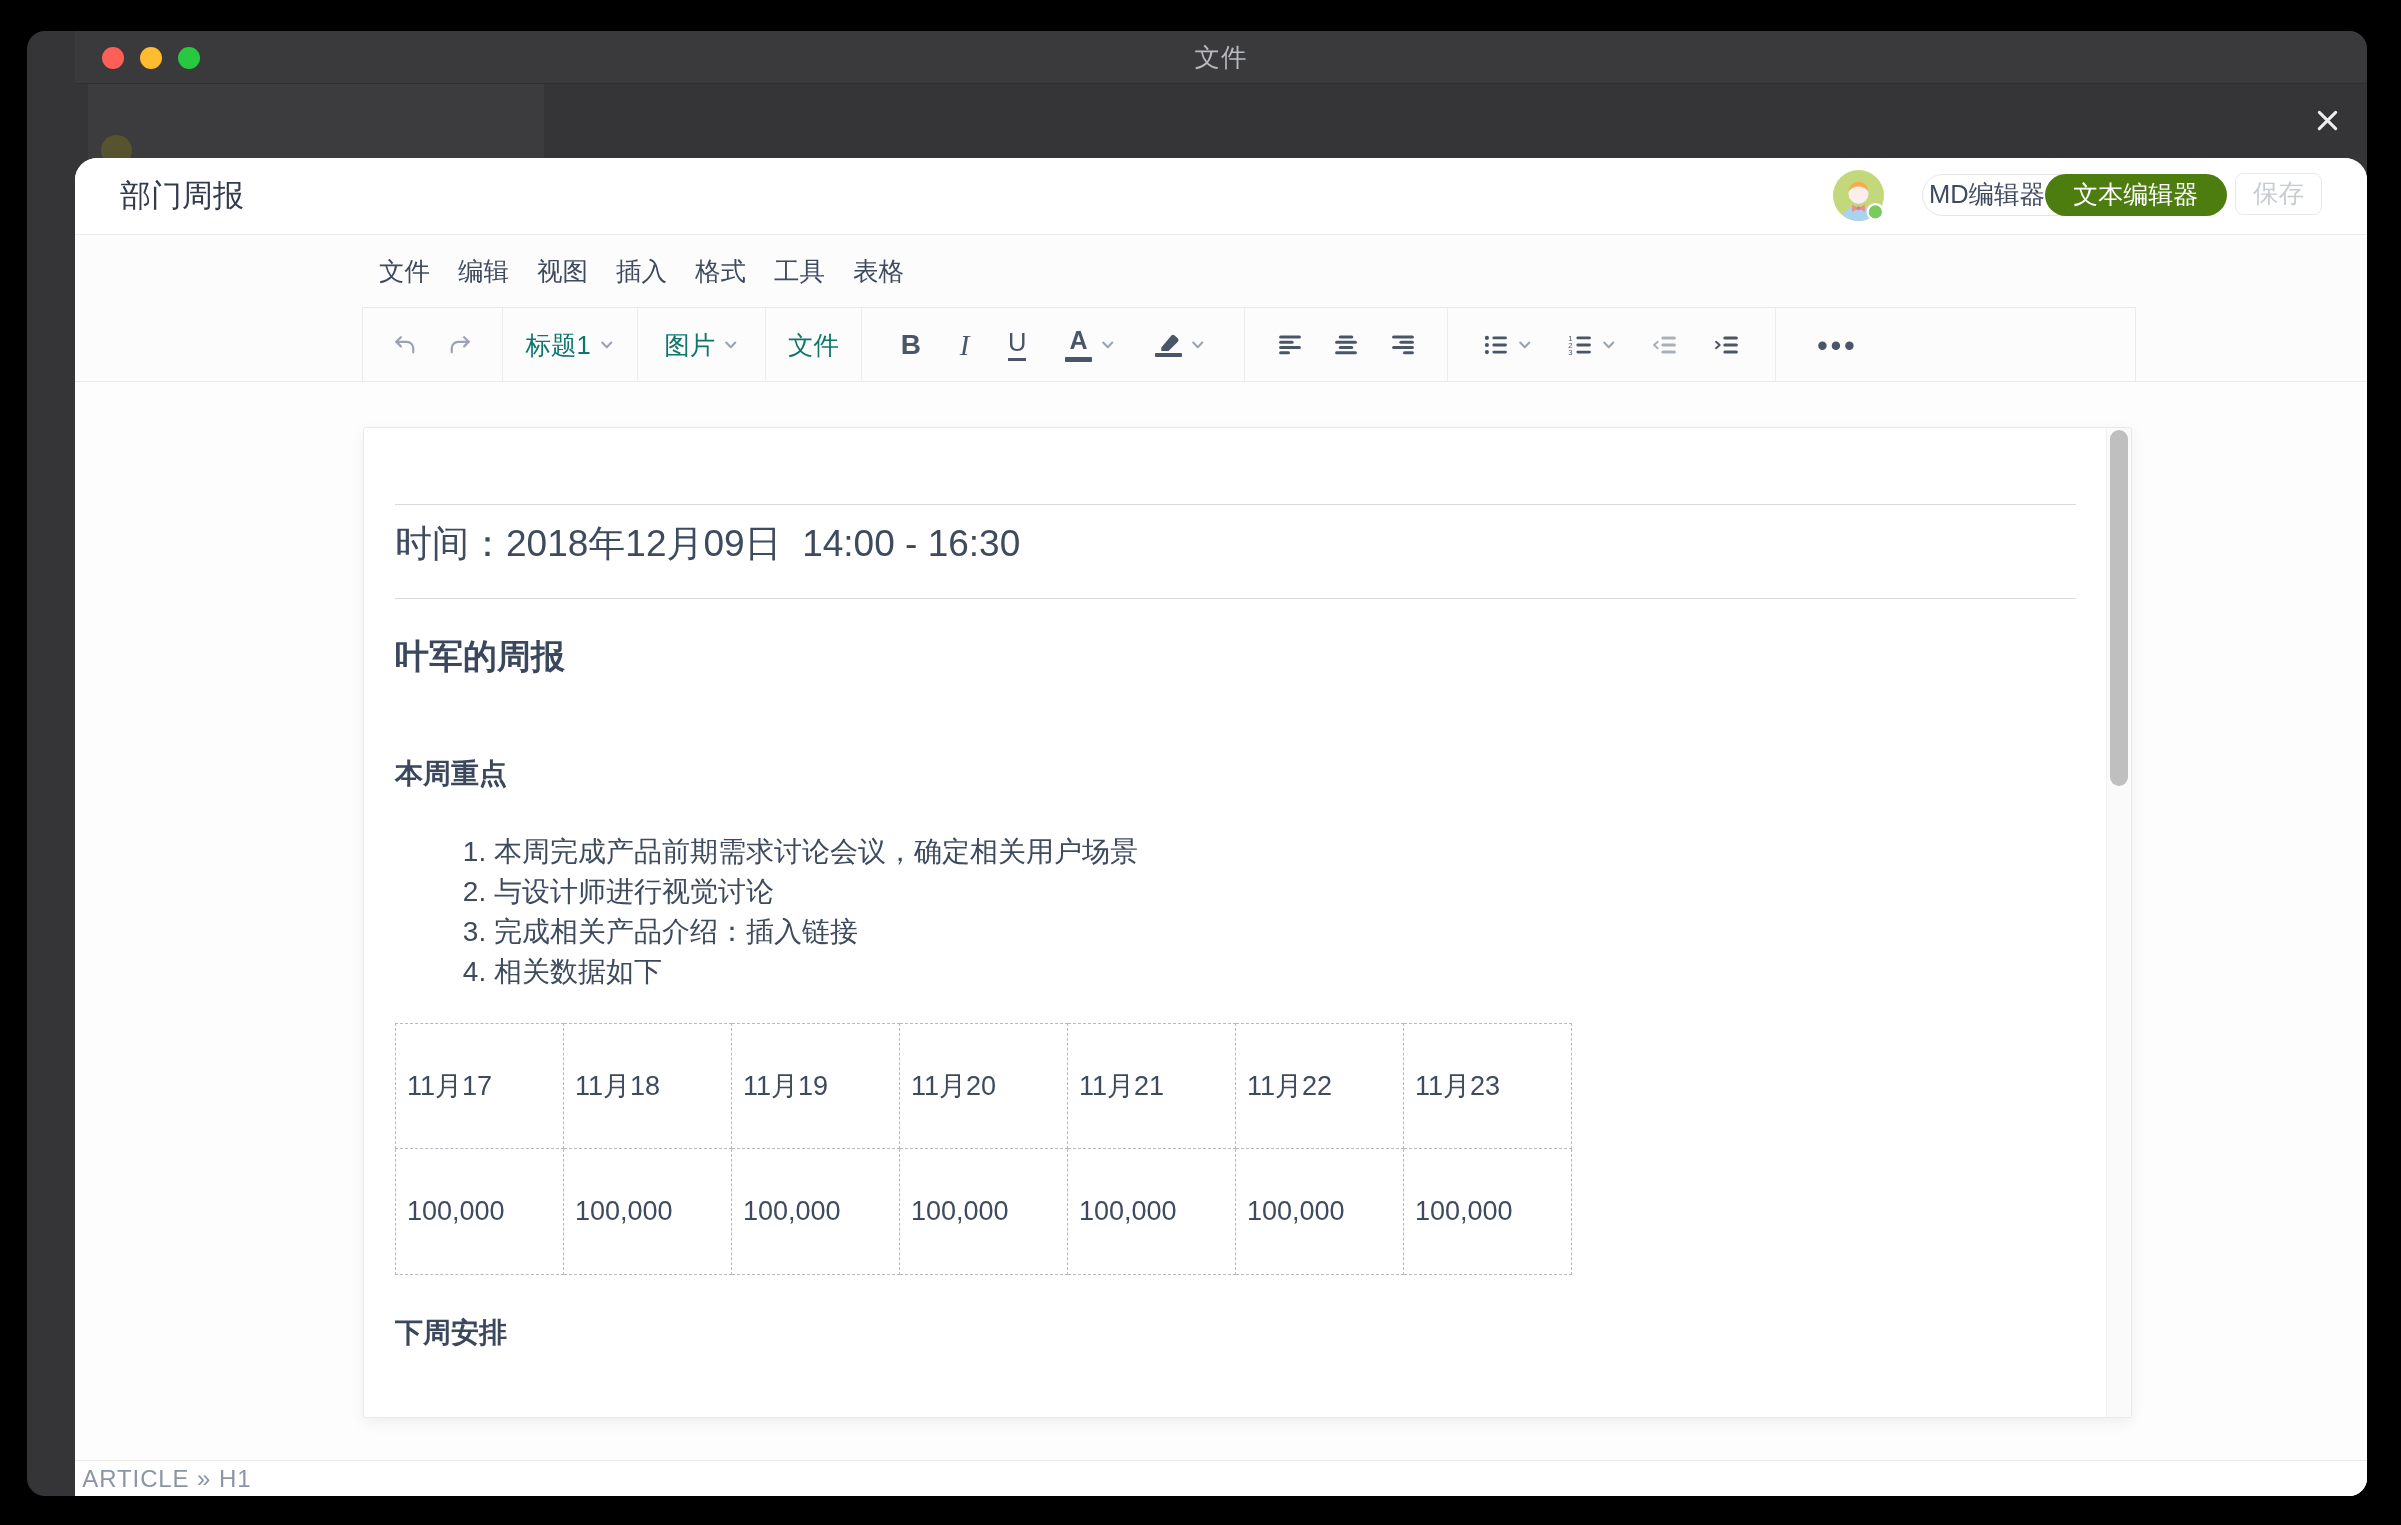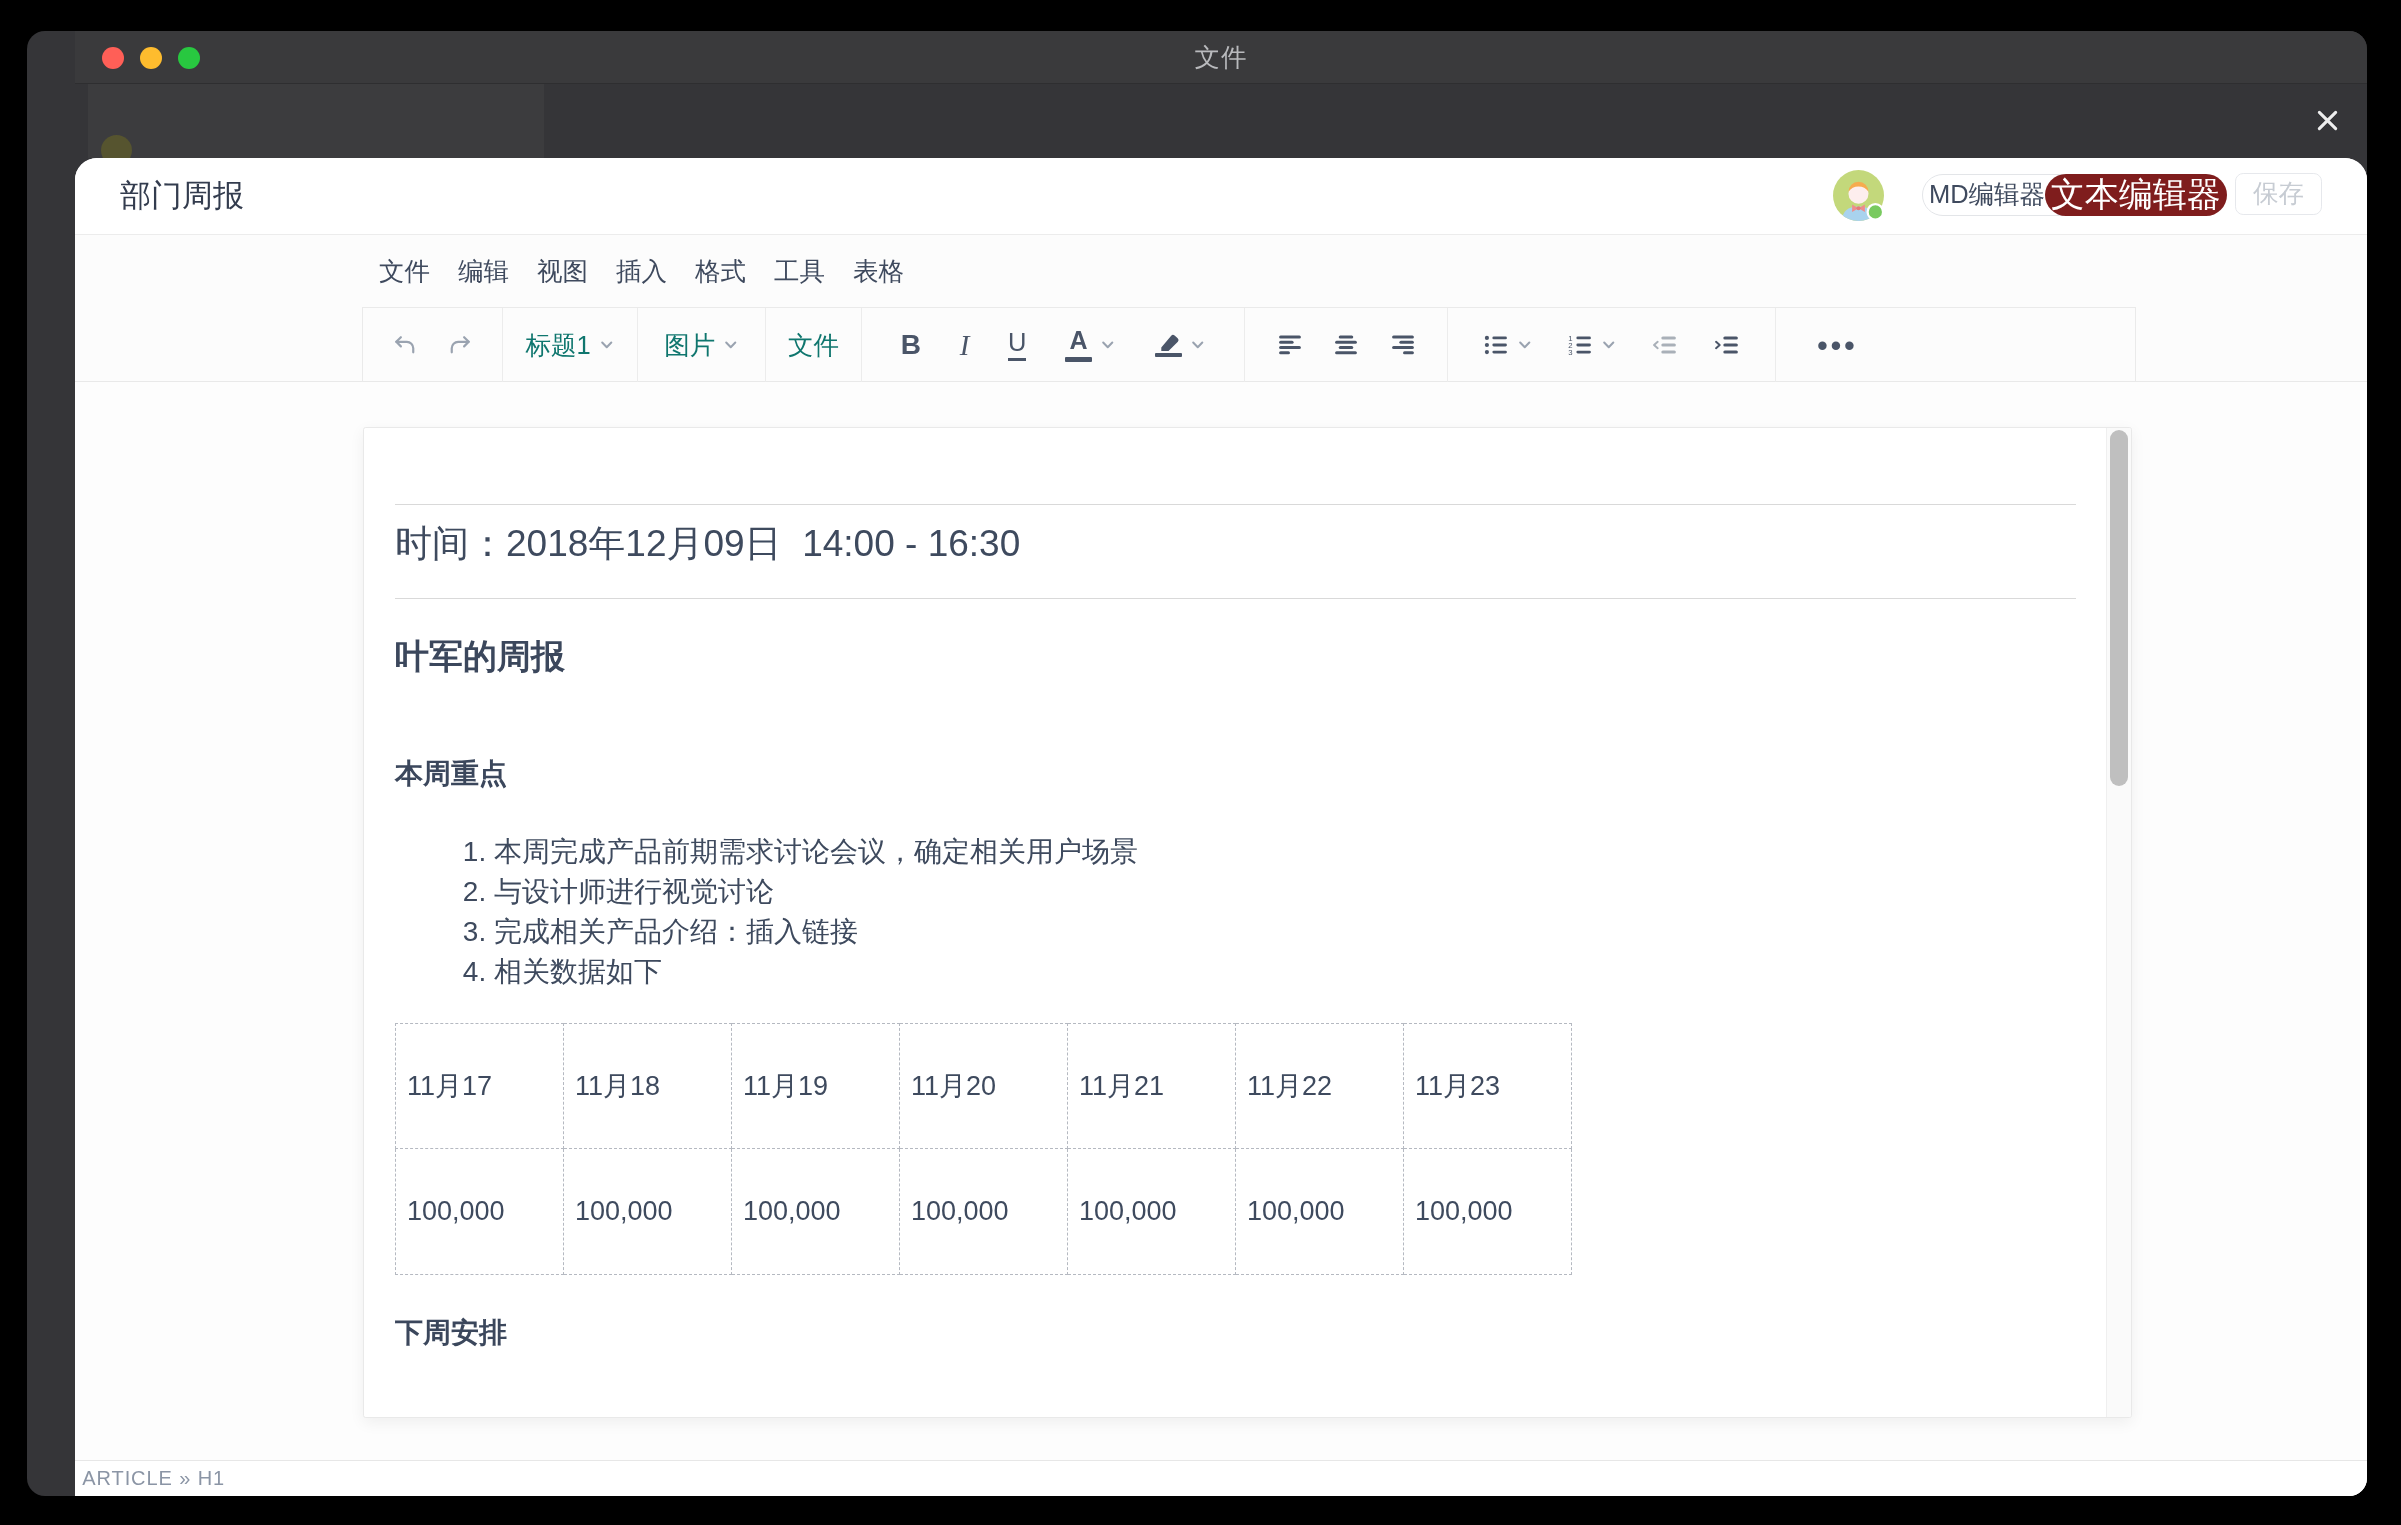--- a/index.html
+++ b/index.html
@@ -33,21 +33,21 @@
   .doc-title { margin-left:45px; font-size:31px; color:#333c4e; font-weight:500; }
 
   .avatar-wrap { position:absolute; right:483px; top:12px; width:51px; height:51px; cursor:pointer; }
 
   .seg-control { position:absolute; right:141px; top:16.4px; width:304px; height:42px;
                  border:1.8px solid #e3e5e8; border-radius:21px; background:#fff; }
   .seg-md { position:absolute; left:0; top:0; width:128px; height:38px;
             display:flex; align-items:center; justify-content:center;
             font-size:25.5px; color:#3f4a5e; cursor:pointer; }
   .seg-text { position:absolute; right:-1.8px; top:-1.8px; width:182px; height:42px;
-              border-radius:21px; background:#7f1d1d; color:#fff; font-size:34px;
+              border-radius:21px; background:#4d7c0f; color:#fff; font-size:25px;
               display:flex; align-items:center; justify-content:center; cursor:pointer; }
 
   .save-btn { position:absolute; right:45px; top:14.6px; width:87px; height:42px;
               border:1.8px solid #e6e8ec; border-radius:8.2px; background:#fff;
               font-size:25.5px; color:#c7ccd3; display:flex; align-items:center; justify-content:center; }
 
   
   .menubar { height:72px; background:#fcfcfc; display:flex; align-items:center; padding-left:304px; }
   .menu-item { font-size:25.5px; color:#3f4a5e; margin-right:28px; cursor:pointer; }
 
@@ -94,21 +94,21 @@
   .row-val td { height:126px; }
 
   .scroll-track { position:absolute; right:0; top:0; bottom:0; width:25px;
                   background:#fafafa; border-left:0.9px solid #efefef; }
   .scroll-thumb { position:absolute; top:1.8px; right:2.7px; width:18px; height:356px;
                   border-radius:9px; background:#bfbfbf; cursor:grab; }
 
   
   .statusbar { height:36px; background:#fff; border-top:0.9px solid #e7e7e7;
                display:flex; align-items:center; padding-left:7.3px; }
-  .status-path { font-size:20px; color:#8b95a5; letter-spacing:0.9px;text-align:center; }
+  .status-path { font-size:24px; color:#8b95a5; letter-spacing:0.9px;text-align:center; }
 
   svg { display:block; }
 </style>
 </head>
 <body>
 
 <div class="window">
 
   <div class="titlebar">
     <div class="traffic">

